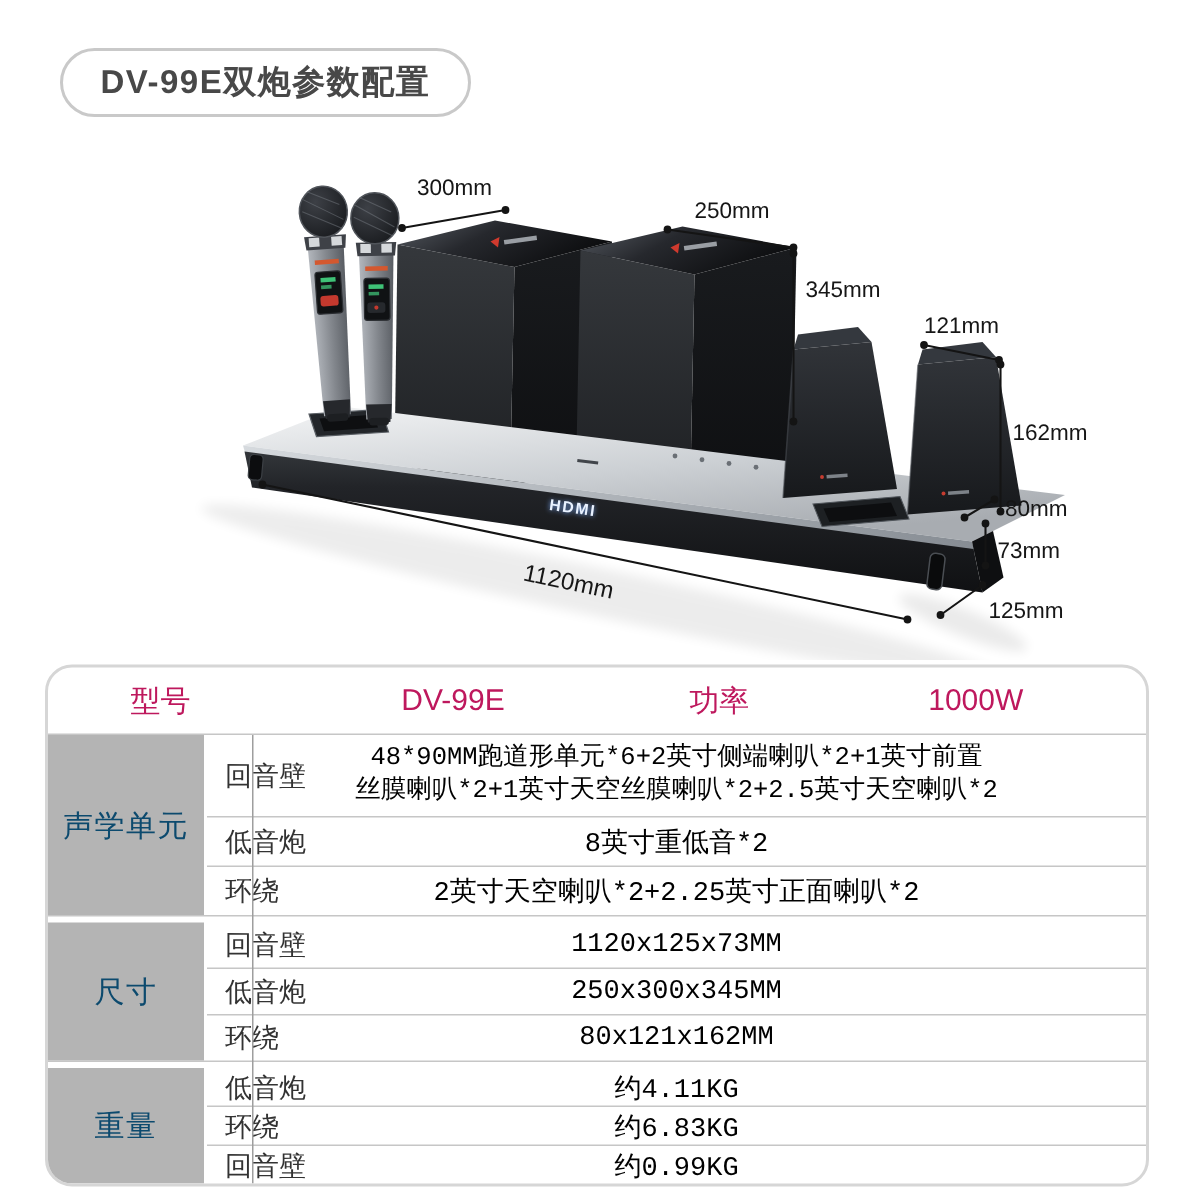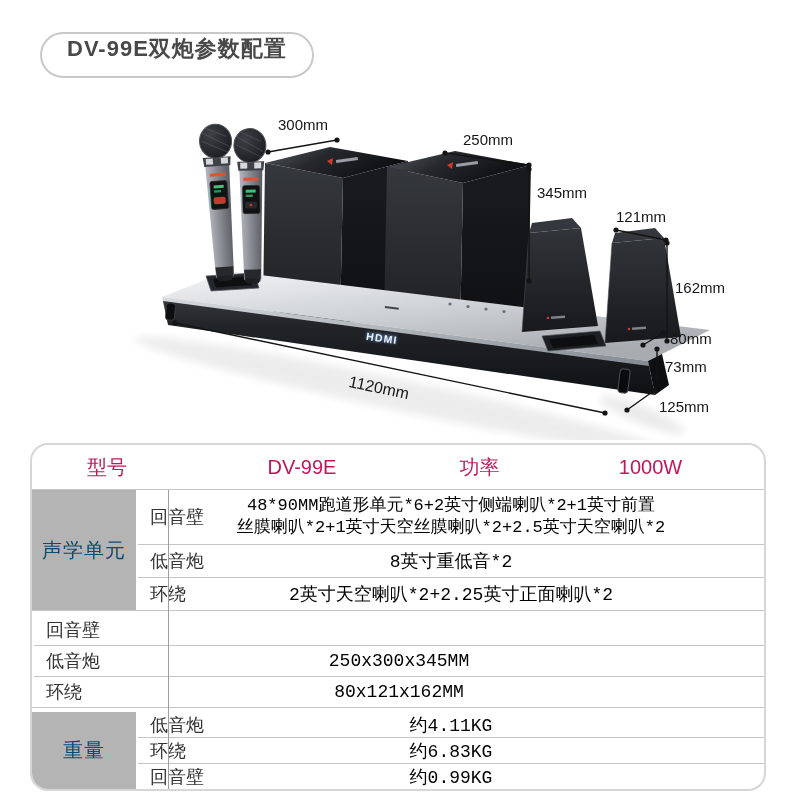--- a/index.html
+++ b/index.html
@@ -2,21 +2,21 @@
 <html><head>
 <meta charset="utf-8">
 <style>
   html,body{margin:0;padding:0;background:#ffffff;}
   body{width:800px;height:800px;position:relative;overflow:hidden;
        font-family:"Liberation Sans",sans-serif;-webkit-font-smoothing:antialiased;}
 
   
   .badge{position:absolute;left:40px;top:32px;height:42px;padding:0 25px;
          border:2px solid #c9c9c9;border-radius:26px;background:#fff;
-         display:inline-flex;}
+         display:inline-flex;align-items:center;}
   .badge span{font-size:22px;font-weight:bold;color:#484848;letter-spacing:1px;}
 
   
   .diagram{position:absolute;left:0;top:85px;width:800px;height:355px;}
   svg text.dim{font-size:15px;fill:#161616;}
   svg text.dim-big{font-size:16px;fill:#161616;}
   svg text.hdmi{font-size:10.5px;font-weight:bold;letter-spacing:1.2px;}
   svg .dimline{stroke:#141414;stroke-width:1.4;}
   svg .dimdot{fill:#141414;}
 
@@ -279,23 +279,25 @@
         <div class="val">8英寸重低音*2</div>
       </div>
       <div class="row">
         <div class="sub">环绕</div>
         <div class="val">2英寸天空喇叭*2+2.25英寸正面喇叭*2</div>
       </div>
     </div>
   </div>
 
   <div class="sgroup g2">
+    <div class="glabel">尺寸</div>
     <div class="rows">
       <div class="row">
         <div class="sub">回音壁</div>
+        <div class="val">1120x125x73MM</div>
       </div>
       <div class="row">
         <div class="sub">低音炮</div>
         <div class="val">250x300x345MM</div>
       </div>
       <div class="row">
         <div class="sub">环绕</div>
         <div class="val">80x121x162MM</div>
       </div>
     </div>

